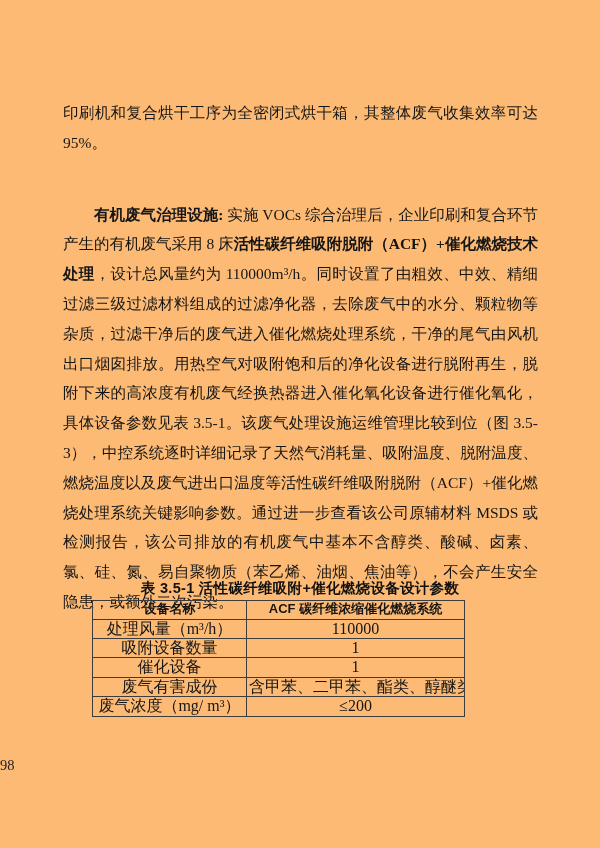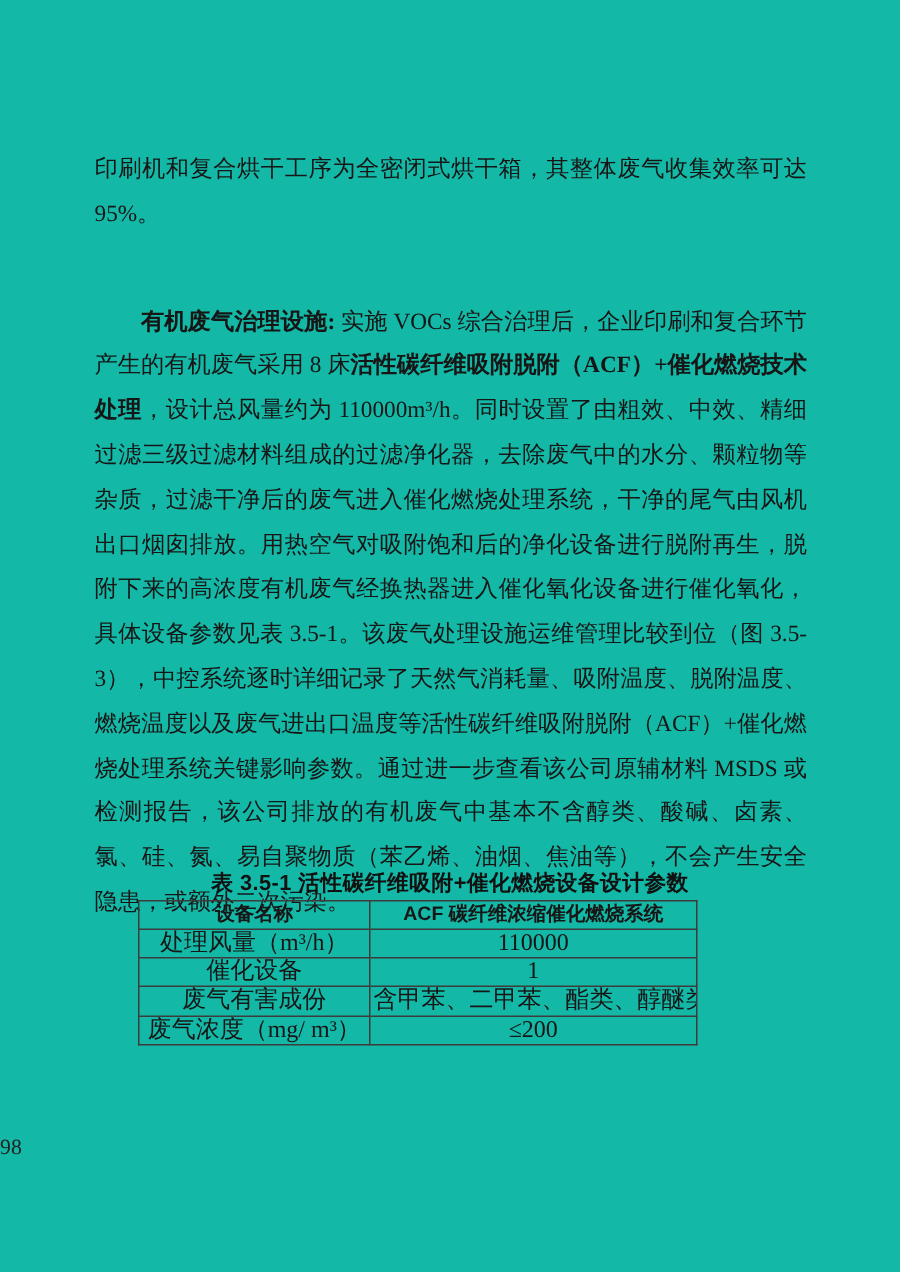--- a/index.html
+++ b/index.html
@@ -1,20 +1,20 @@
 <!DOCTYPE html>
 <html><head>
 <meta charset="utf-8">
 <style>
   html, body { margin: 0; padding: 0; background: #ffffff; }
   .page {
     position: relative;
     width: 600px;
     height: 848px;
-    background: #14b8a6;
+    background: #fdba74;
     color: #131313;
     font-family: "Liberation Serif", "DejaVu Serif", serif;
     overflow: hidden;
   }
   .body-text {
     position: absolute;
     left: 63px;
     top: 98px;
     width: 475px;
   }
@@ -97,20 +97,24 @@
     <tbody>
         <tr>
       <th>设备名称</th>
       <th>ACF 碳纤维浓缩催化燃烧系统</th>
     </tr>
     <tr>
       <td>处理风量（m³/h）</td>
       <td>110000</td>
     </tr>
     <tr>
+      <td>吸附设备数量</td>
+      <td>1</td>
+    </tr>
+    <tr>
       <td>催化设备</td>
       <td>1</td>
     </tr>
     <tr>
       <td>废气有害成份</td>
       <td>含甲苯、二甲苯、酯类、醇醚类等有机气体</td>
     </tr>
     <tr>
       <td>废气浓度（mg/ m³）</td>
       <td>≤200</td>

